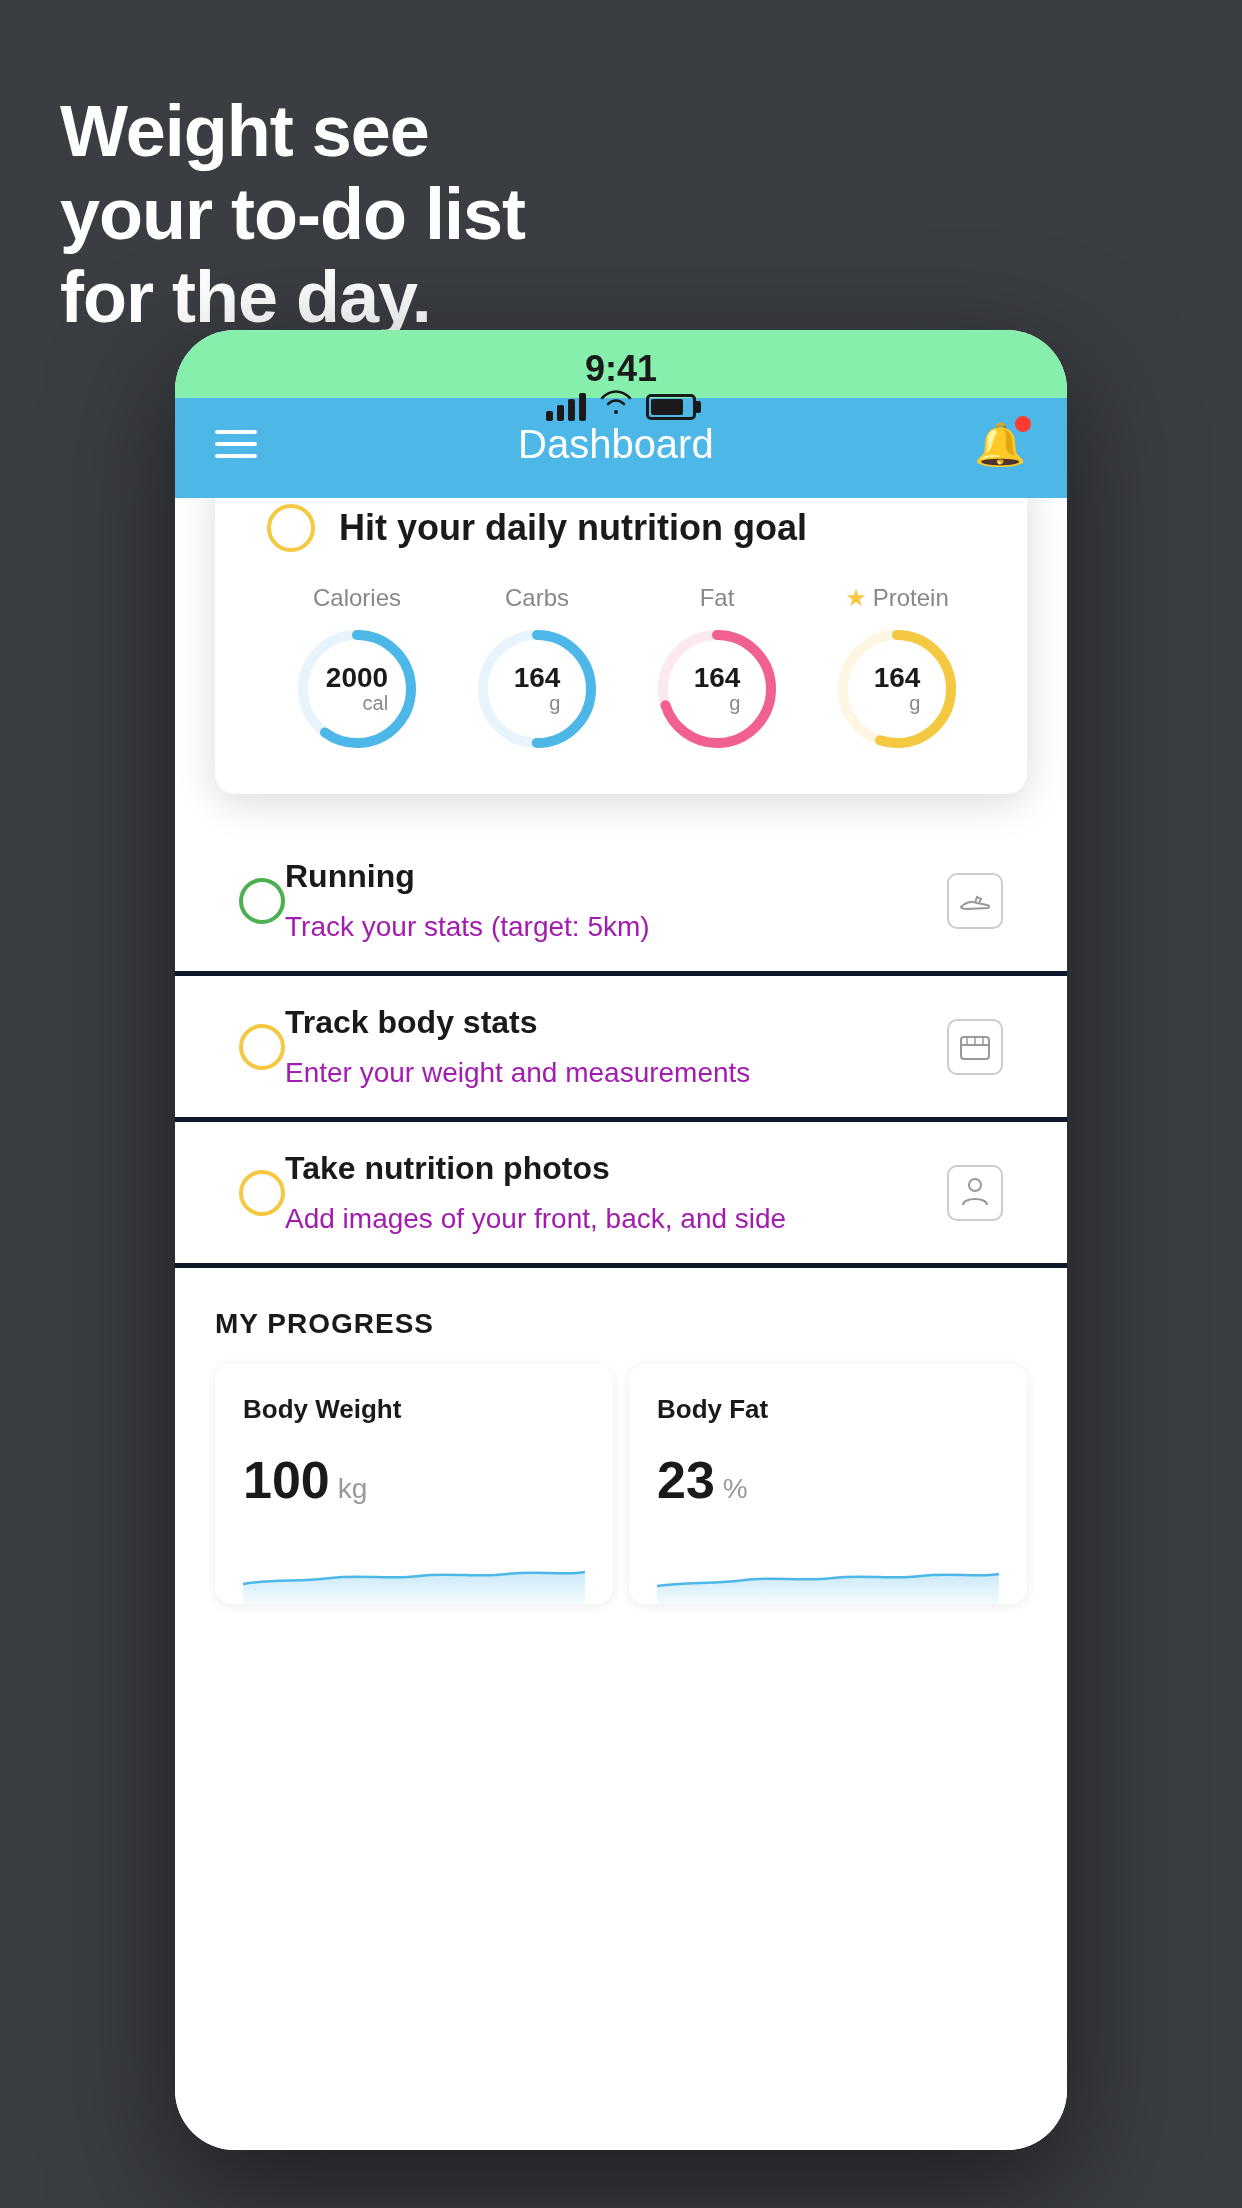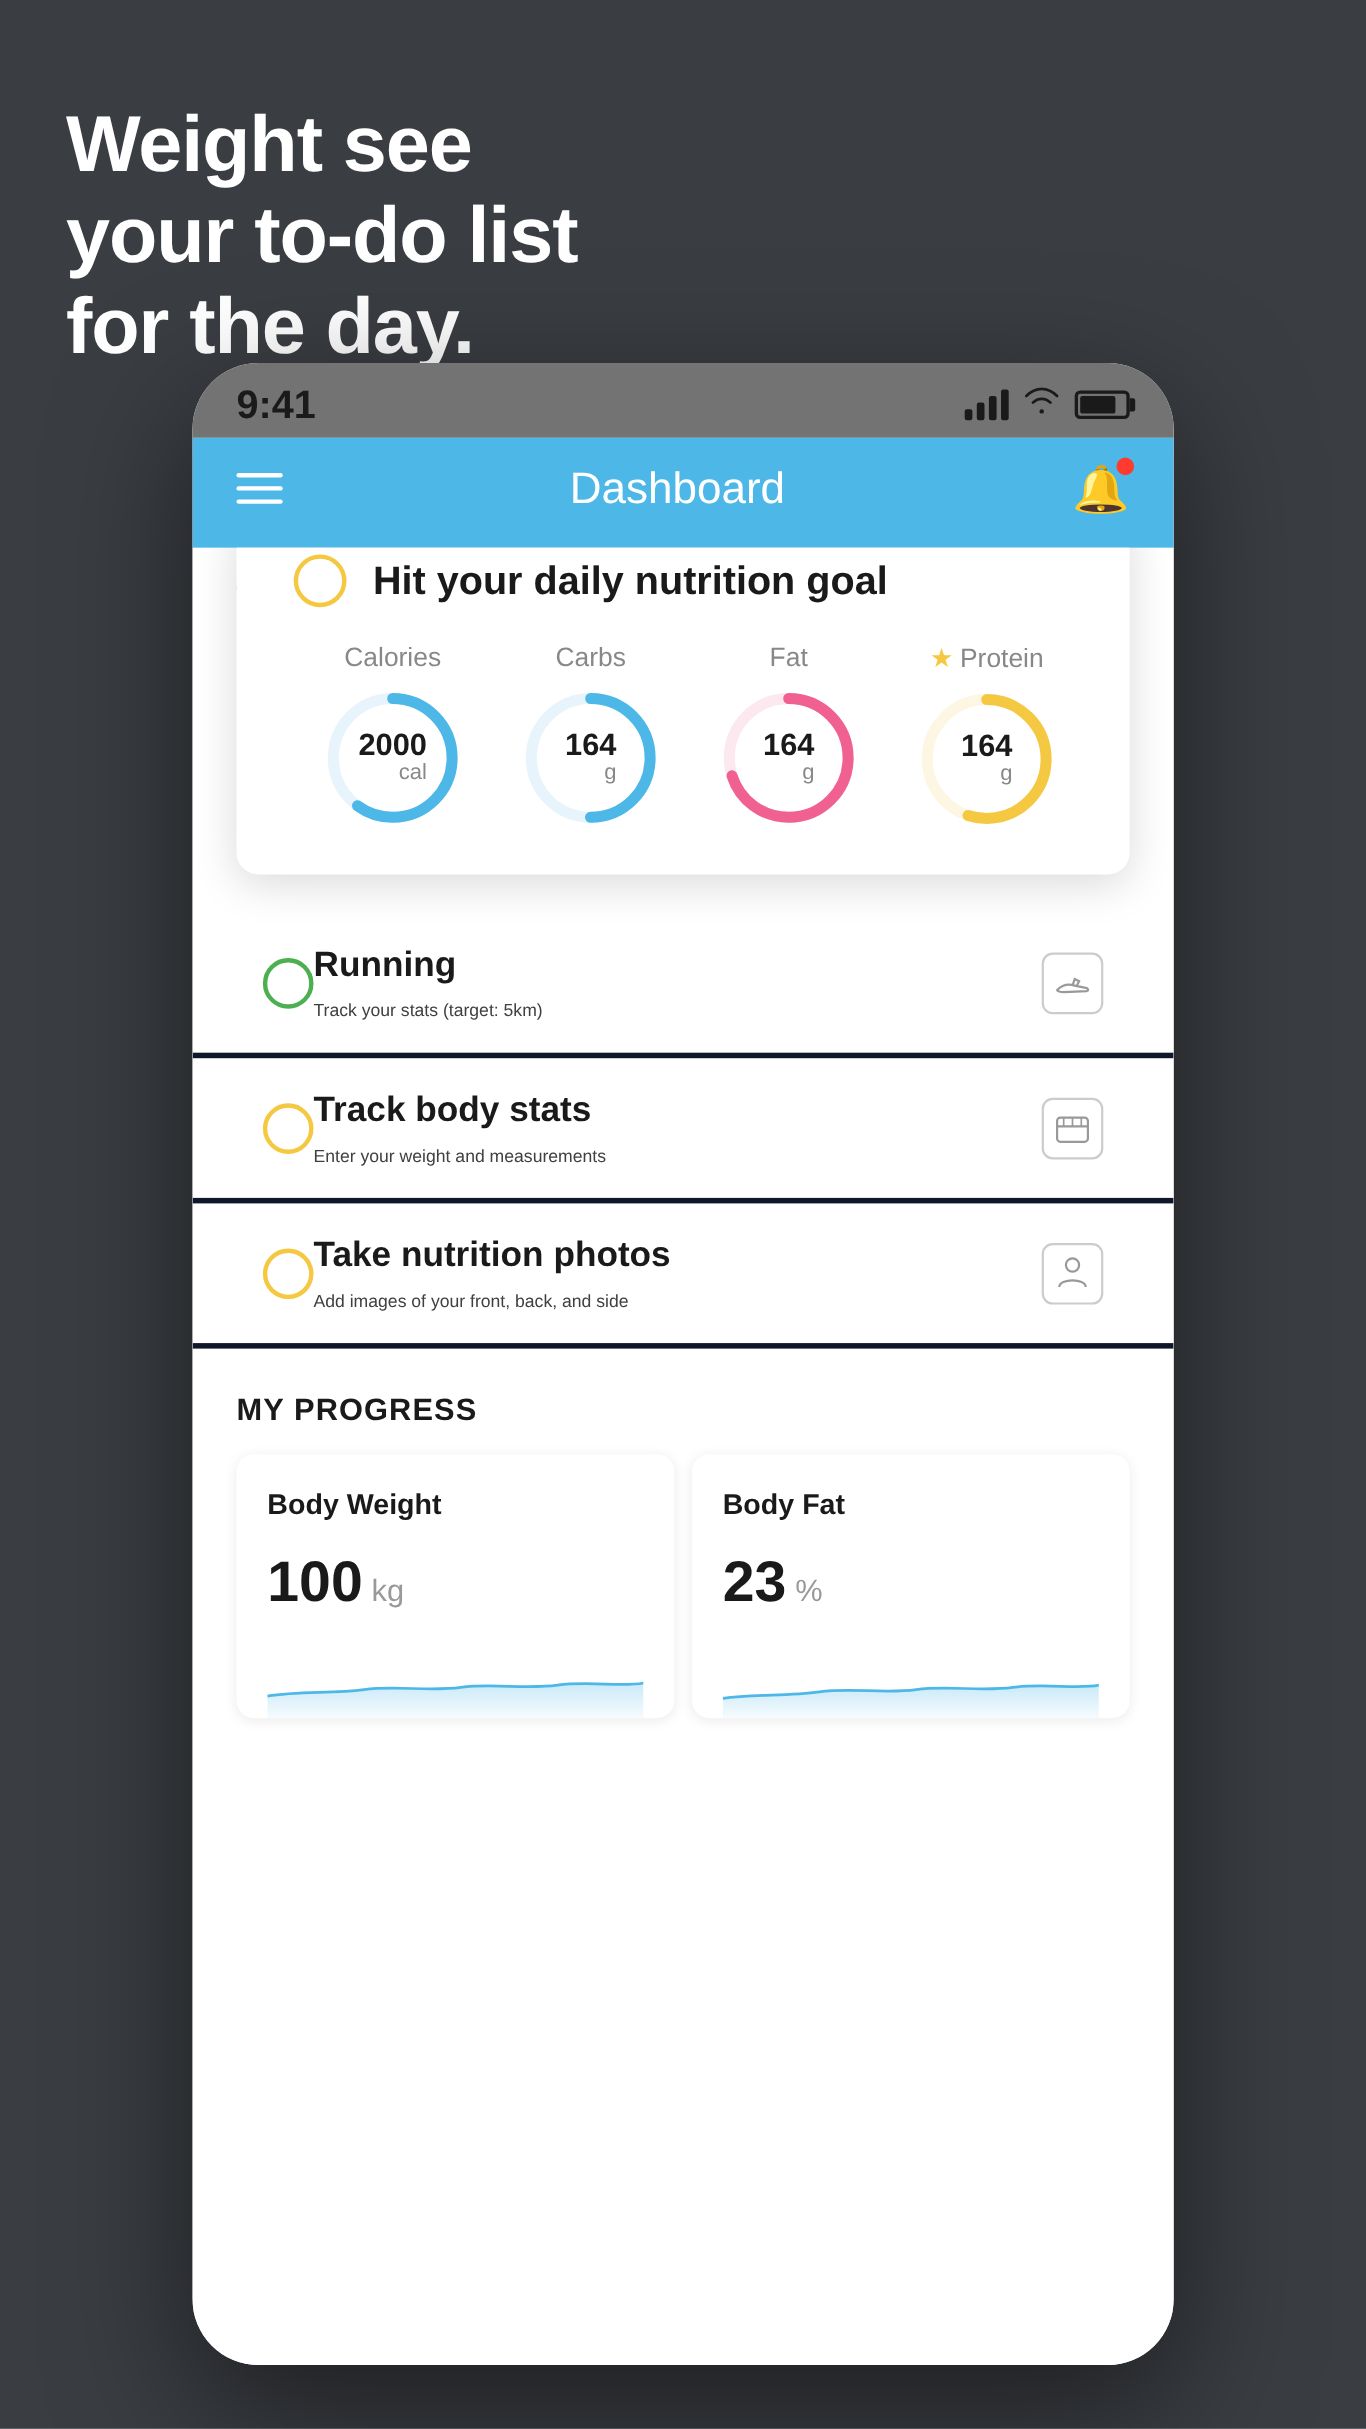--- a/index.html
+++ b/index.html
@@ -32,26 +32,27 @@
       width: 892px;
       height: 1820px;
       background: #f5f5f5;
       border-radius: 60px;
       overflow: hidden;
       box-shadow: 0 40px 120px rgba(0,0,0,0.5);
     }
 
     
     .status-bar {
-      background: #737373;
+      background: #86efac;
       display: flex;
       align-items: center;
       justify-content: space-between;
       padding: 18px 40px 10px 40px;
       height: 68px;
+      flex-direction: column;
     }
     .status-time {
       color: #1a1a1a;
       font-size: 36px;
       font-weight: 600;
     }
     .status-icons {
       display: flex;
       align-items: center;
       gap: 14px;
@@ -270,22 +271,22 @@
     .todo-text-wrapper {
       flex: 1;
     }
     .todo-title {
       font-size: 32px;
       font-weight: 600;
       color: #1a1a1a;
       margin-bottom: 6px;
     }
     .todo-subtitle {
-      font-size: 16px;
-      color: #404040;
+      font-size: 28px;
+      color: #a21caf;
       margin-top: 16px;
     }
     .todo-icon {
       width: 56px;
       height: 56px;
       display: flex;
       align-items: center;
       justify-content: center;
       border: 2px solid #ccc;
       border-radius: 10px;

